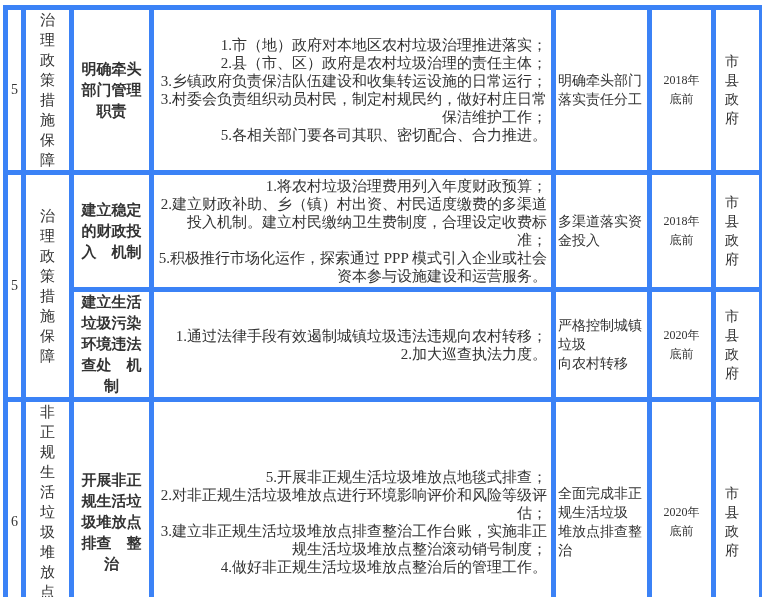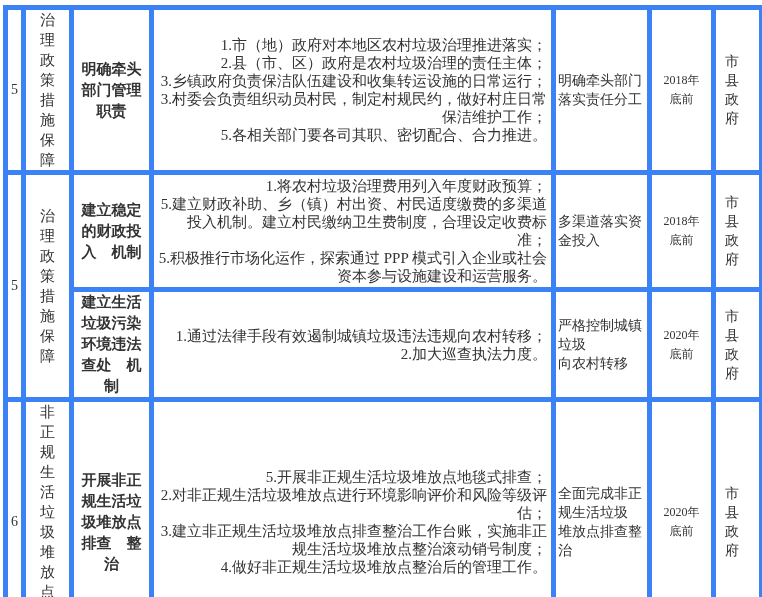--- a/index.html
+++ b/index.html
@@ -110,21 +110,21 @@
       <td class="c-deadline">2018年底前</td>
       <td class="c-dept">市县政府</td>
     </tr>
 
     <tr style="height:101px">
       <td class="c-num" rowspan="2">5</td>
       <td class="c-cat" rowspan="2">治理政策措施保障</td>
       <td class="c-task">建立稳定的财政投入　机制</td>
       <td class="c-measures">
         <div class="measure-line">1.将农村垃圾治理费用列入年度财政预算；</div>
-        <div class="measure-line">5.建立财政补助、乡（镇）村出资、村民适度缴费的多渠道投入机制。建立村民缴纳卫生费制度，合理设定收费标准；</div>
+        <div class="measure-line">2.建立财政补助、乡（镇）村出资、村民适度缴费的多渠道投入机制。建立村民缴纳卫生费制度，合理设定收费标准；</div>
         <div class="measure-line">5.积极推行市场化运作，探索通过 PPP 模式引入企业或社会资本参与设施建设和运营服务。</div>
       </td>
       <td class="c-goal">多渠道落实资金投入</td>
       <td class="c-deadline">2018年底前</td>
       <td class="c-dept">市县政府</td>
     </tr>
 
     <tr style="height:96px">
       <td class="c-task">建立生活垃圾污染环境违法查处　机制</td>
       <td class="c-measures">

